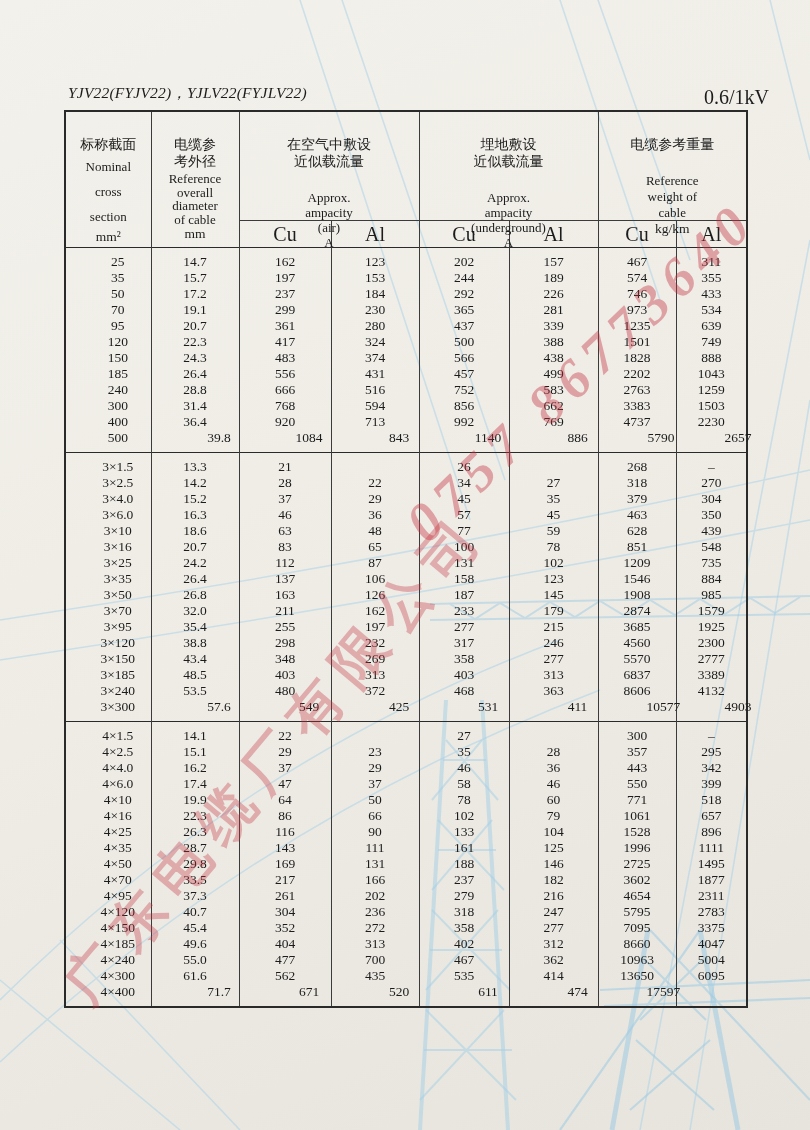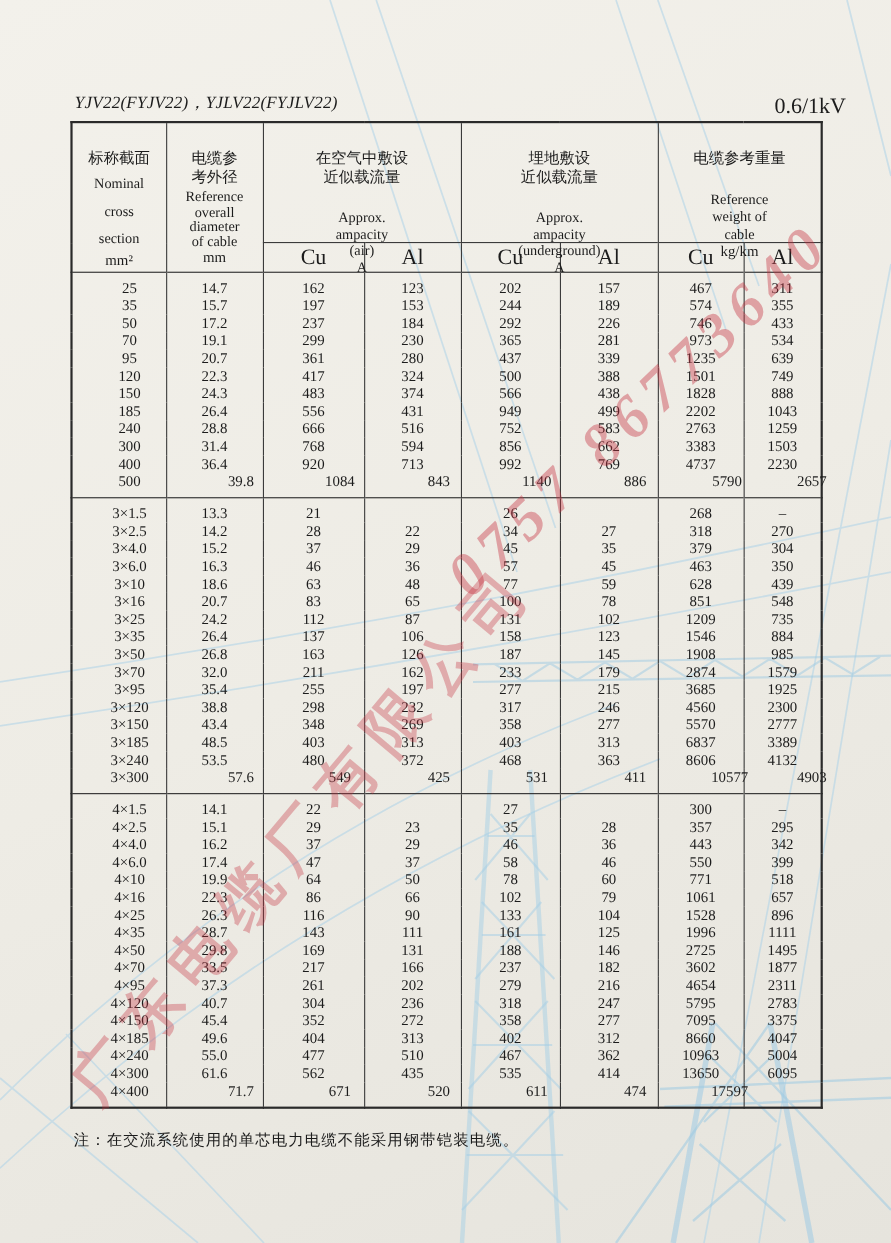--- a/index.html
+++ b/index.html
@@ -258,21 +258,21 @@
           <td class="c-num">566</td>
           <td class="c-num">438</td>
           <td class="c-num">1828</td>
           <td class="c-num">888</td>
         </tr>
         <tr>
           <td class="c-sec">185</td>
           <td class="c-num">26.4</td>
           <td class="c-num">556</td>
           <td class="c-num">431</td>
-          <td class="c-num">949</td>
+          <td class="c-num">457</td>
           <td class="c-num">499</td>
           <td class="c-num">2202</td>
           <td class="c-num">1043</td>
         </tr>
         <tr>
           <td class="c-sec">240</td>
           <td class="c-num">28.8</td>
           <td class="c-num">666</td>
           <td class="c-num">516</td>
           <td class="c-num">752</td>
@@ -611,21 +611,21 @@
           <td class="c-num">313</td>
           <td class="c-num">402</td>
           <td class="c-num">312</td>
           <td class="c-num">8660</td>
           <td class="c-num">4047</td>
         </tr>
         <tr>
           <td class="c-sec">4×240</td>
           <td class="c-num">55.0</td>
           <td class="c-num">477</td>
-          <td class="c-num">510</td>
+          <td class="c-num">700</td>
           <td class="c-num">467</td>
           <td class="c-num">362</td>
           <td class="c-num">10963</td>
           <td class="c-num">5004</td>
         </tr>
         <tr>
           <td class="c-sec">4×300</td>
           <td class="c-num">61.6</td>
           <td class="c-num">562</td>
           <td class="c-num">435</td>
@@ -640,15 +640,14 @@
           <td class="c-num">671</td>
           <td class="c-num">520</td>
           <td class="c-num">611</td>
           <td class="c-num">474</td>
           <td class="c-num">17597</td>
           <td class="c-num"></td>
         </tr>
       </tbody>
   </table>
 
-  <div class="note">注：在交流系统使用的单芯电力电缆不能采用钢带铠装电缆。</div>
 
 </div>
 
 </body></html>

